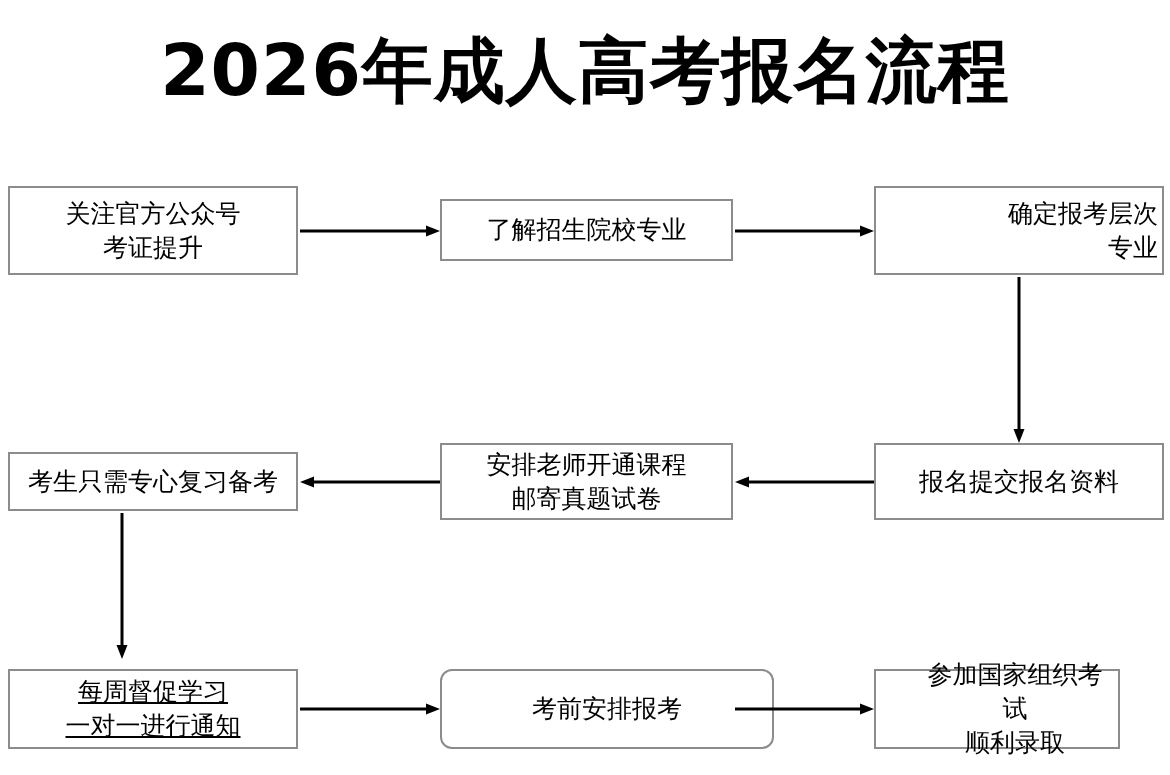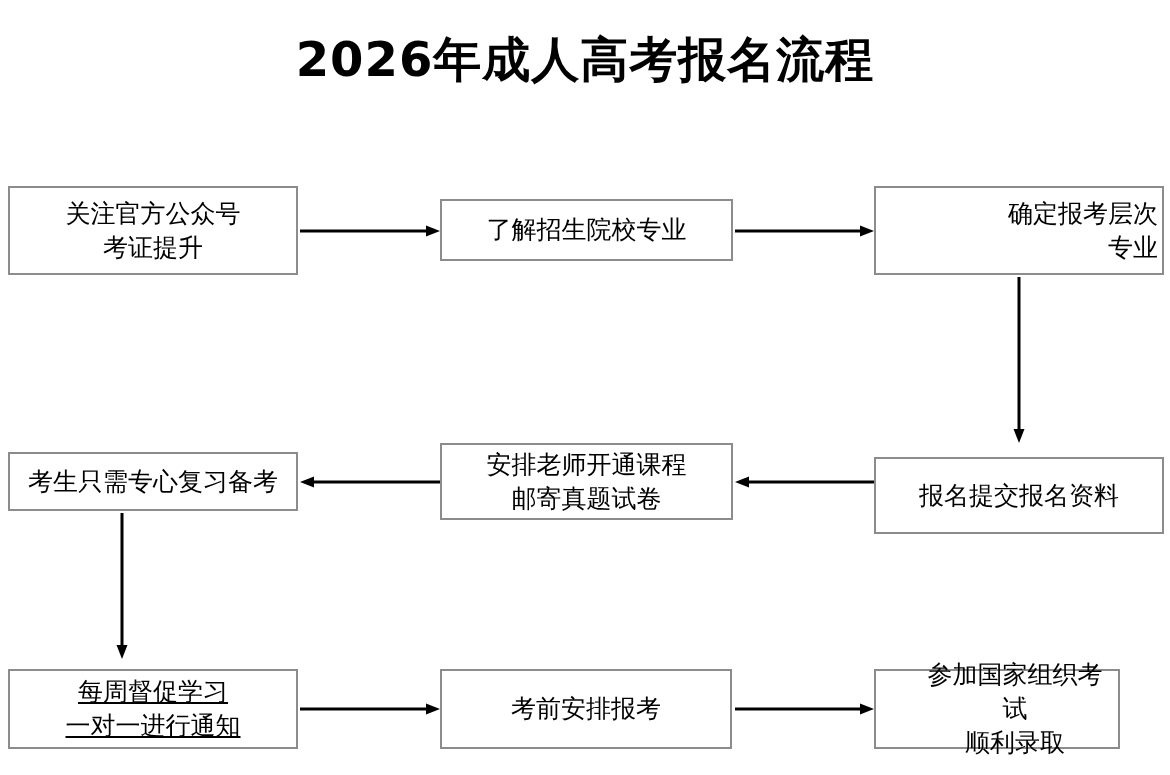--- a/index.html
+++ b/index.html
@@ -19,21 +19,21 @@
     position: relative;
     width: 1170px;
     height: 775px;
   }
   .title {
     position: absolute;
     left: 0;
     top: 34px;
     width: 1170px;
     text-align: center;
-    font-size: 48px;
+    font-size: 71px;
     font-weight: 700;
     letter-spacing: 1px;
     line-height: 1.05;
     font-family: "DejaVu Sans", "Liberation Sans", sans-serif;
     white-space: nowrap;
   }
   .node {
     position: absolute;
     box-sizing: border-box;
     border: 2px solid #8c8c8c;
@@ -49,26 +49,26 @@
     padding: 0 4px;
   }
   .node .line2 {
     display: block;
   }
   
   #n1 { left: 8px;   top: 186px; width: 290px; height: 89px; }
   #n2 { left: 440px; top: 199px; width: 293px; height: 62px; }
   #n3 { left: 874px; top: 186px; width: 290px; height: 89px; align-items: flex-end; }
   
-  #n4 { left: 874px; top: 443px; width: 290px; height: 77px; margin-top: 14px; }
+  #n4 { left: 874px; top: 443px; width: 290px; height: 77px; }
   #n5 { left: 440px; top: 443px; width: 293px; height: 77px; }
   #n6 { left: 8px;   top: 452px; width: 290px; height: 59px; align-items: center; }
   
   #n7 { left: 8px;   top: 669px; width: 290px; height: 80px; text-decoration: underline; }
-  #n8 { left: 440px; top: 669px; width: 292px; height: 80px; }
+  #n8 { left: 440px; top: 669px; width: 334px; height: 80px; border-radius: 12px; }
   #n9 { left: 874px; top: 669px; width: 246px; height: 80px; padding-left: 40px; }
 
   .arrow {
     position: absolute;
   }
   .arrow svg { display: block; }
 </style>
 </head>
 <body>
 

